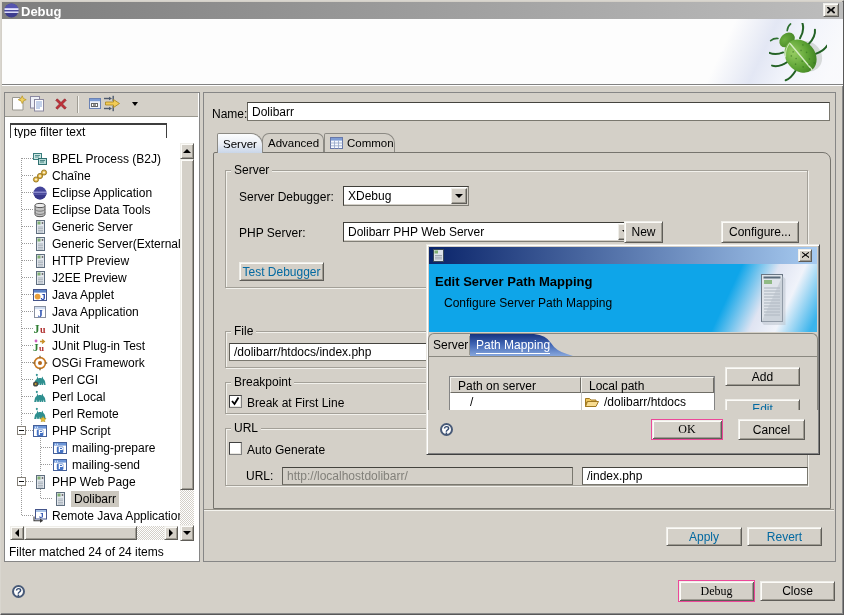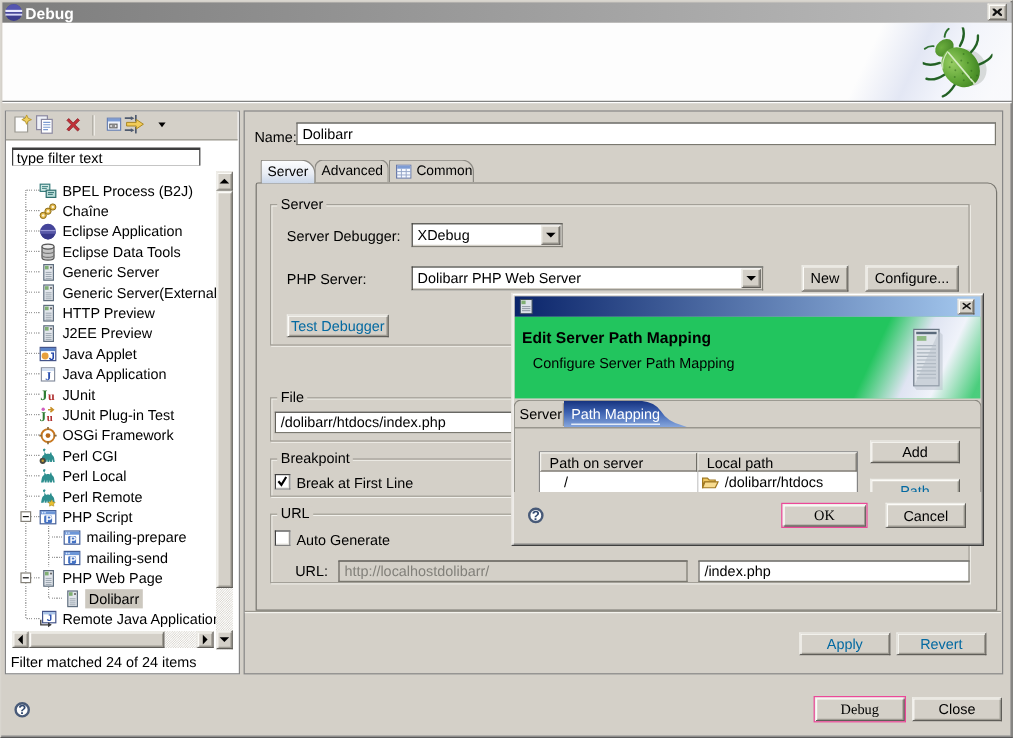--- a/index.html
+++ b/index.html
@@ -445,21 +445,21 @@
           <span class="arr-d"></span>
         </span>
       </div>
     <div class="lbl" style="left:35px;top:133px;">PHP Server:</div>
     <div class="combo" style="left:139px;top:129px;width:293px;height:20px;">
         <span class="txt">Dolibarr PHP Web Server</span>
         <span class="dd">
           <span class="arr-d"></span>
         </span>
       </div>
-    <div class="btn" style="left:464px;top:128px;width:39px;height:22px;">New</div>
+    <div class="btn" style="left:420px;top:128px;width:39px;height:22px;">New</div>
     <div class="btn" style="left:517px;top:128px;width:78px;height:22px;">Configure...</div>
     <div class="btn dis" style="left:35px;top:169px;width:85px;height:19px;">Test Debugger</div>
 
     <div class="grp" style="left:21px;top:238px;width:583px;height:37px;"></div>
     <div class="grplbl" style="left:27px;top:232px;">File</div>
     <div class="field" style="left:25px;top:250px;width:579px;height:18px;">/dolibarr/htdocs/index.php</div>
 
     <div class="grp" style="left:21px;top:289px;width:583px;height:32px;"></div>
     <div class="grplbl" style="left:27px;top:283px;">Breakpoint</div>
     <div class="cb" style="left:25px;top:302px;"><svg width="11" height="11" viewBox="0 0 11 11">
@@ -487,21 +487,21 @@
         <rect x="0.5" y="0.5" width="10" height="12" fill="#dce2ea" stroke="#3a4a5a"></rect>
         <rect x="1.5" y="1.5" width="3.5" height="3" fill="#7fae72"></rect>
         <path d="M2 6.5 h7 M2 8.2 h7 M2 9.9 h7" stroke="#8a94a0" stroke-width="0.8" fill="none"></path>
       </svg>
     <div class="abs" style="left:22px;top:4px;font-weight:bold;font-size:12px;color:#fff;margin-top:13px;">Edit Server</div>
     <div class="btn" style="left:371px;top:4px;width:14px;height:13px;">
         <svg width="7" height="7" viewBox="0 0 8 7">
           <path d="M0 0 L8 6 M0 6 L8 0 M0.5 0 L8 5.5 M0 5.5 L7.5 0" stroke="#111" stroke-width="1.1" fill="none"></path>
         </svg>
       </div>
-    <div class="abs" style="left:2px;top:19px;width:388px;height:68px;background:#22c55e;">
+    <div class="abs" style="left:2px;top:19px;width:388px;height:68px;background:#0ea5e9;">
       <div class="abs" style="right:0;top:0;width:120px;height:68px;background:linear-gradient(115deg,rgba(226,230,243,0) 30%,#dfe4f2 55%,#f0f3fa 72%,rgba(238,240,248,0.2) 95%);"></div>
       <div class="abs" style="left:6px;top:10px;font-weight:bold;font-size:13px;">Edit Server Path Mapping</div>
       <div class="abs" style="left:15px;top:32px;font-size:12px;">Configure Server Path Mapping</div>
       <svg class="abs" style="left:330px;top:9px" width="28" height="52" viewBox="0 0 28 52">
           <rect x="2.5" y="1.5" width="21" height="47" fill="#dfe4ea" stroke="#6a7684"></rect>
           <rect x="4.5" y="3.5" width="17" height="2" fill="#5a6a7a"></rect>
           <rect x="5" y="7" width="8" height="4" fill="#8fba84"></rect>
           <path d="M5 15 h16 M5 18 h16 M5 21 h16 M5 24 h16 M5 27 h16 M5 30 h16 M5 33 h16 M5 36 h16 M5 39 h16 M5 42 h16" stroke="#a8b2bc" stroke-width="1" fill="none"></path>
           <path d="M23.5 3 l3 3 v47 h-21 l-3 -4" fill="#b8c0ca" opacity="0.5"></path>
         </svg>
@@ -527,21 +527,21 @@
         <div class="abs" style="left:131px;top:16px;width:1px;height:19px;background:#c8c8c8;"></div>
         <div class="abs" style="left:20px;top:18px;">/</div>
         <svg class="abs" style="left:135px;top:19px" width="14" height="11" viewBox="0 0 14 11">
             <path d="M0.5 10.5 v-8 h4 l1.5 1.5 h5 v1.5 h-9 l-2 5 z" fill="#f0c860" stroke="#a07820"></path>
             <path d="M2.5 5.5 h11 l-2.5 5 h-10.5 z" fill="#f8dc90" stroke="#a07820"></path>
           </svg>
         <div class="abs" style="left:154px;top:18px;">/dolibarr/htdocs</div>
 
       </div>
       <div class="btn" style="left:296px;top:33px;width:75px;height:19px;">Add</div>
-      <div class="btn dis" style="left:296px;top:65px;width:75px;height:19px;">Path</div>
+      <div class="btn dis" style="left:296px;top:65px;width:75px;height:19px;">Edit</div>
     </div>
     <div class="helpc" style="left:13px;top:178px;">?</div>
     <div class="btn def" style="left:224px;top:174px;width:72px;height:21px;">OK</div>
     <div class="btn" style="left:311px;top:174px;width:67px;height:21px;">Cancel</div>
   </div>
 
   <div class="helpc" style="left:11px;top:584px;">?</div>
   <div class="btn def" style="left:677px;top:579px;width:77px;height:22px;">Debug</div>
   <div class="btn" style="left:759px;top:580px;width:75px;height:20px;">Close</div>
 </div>

